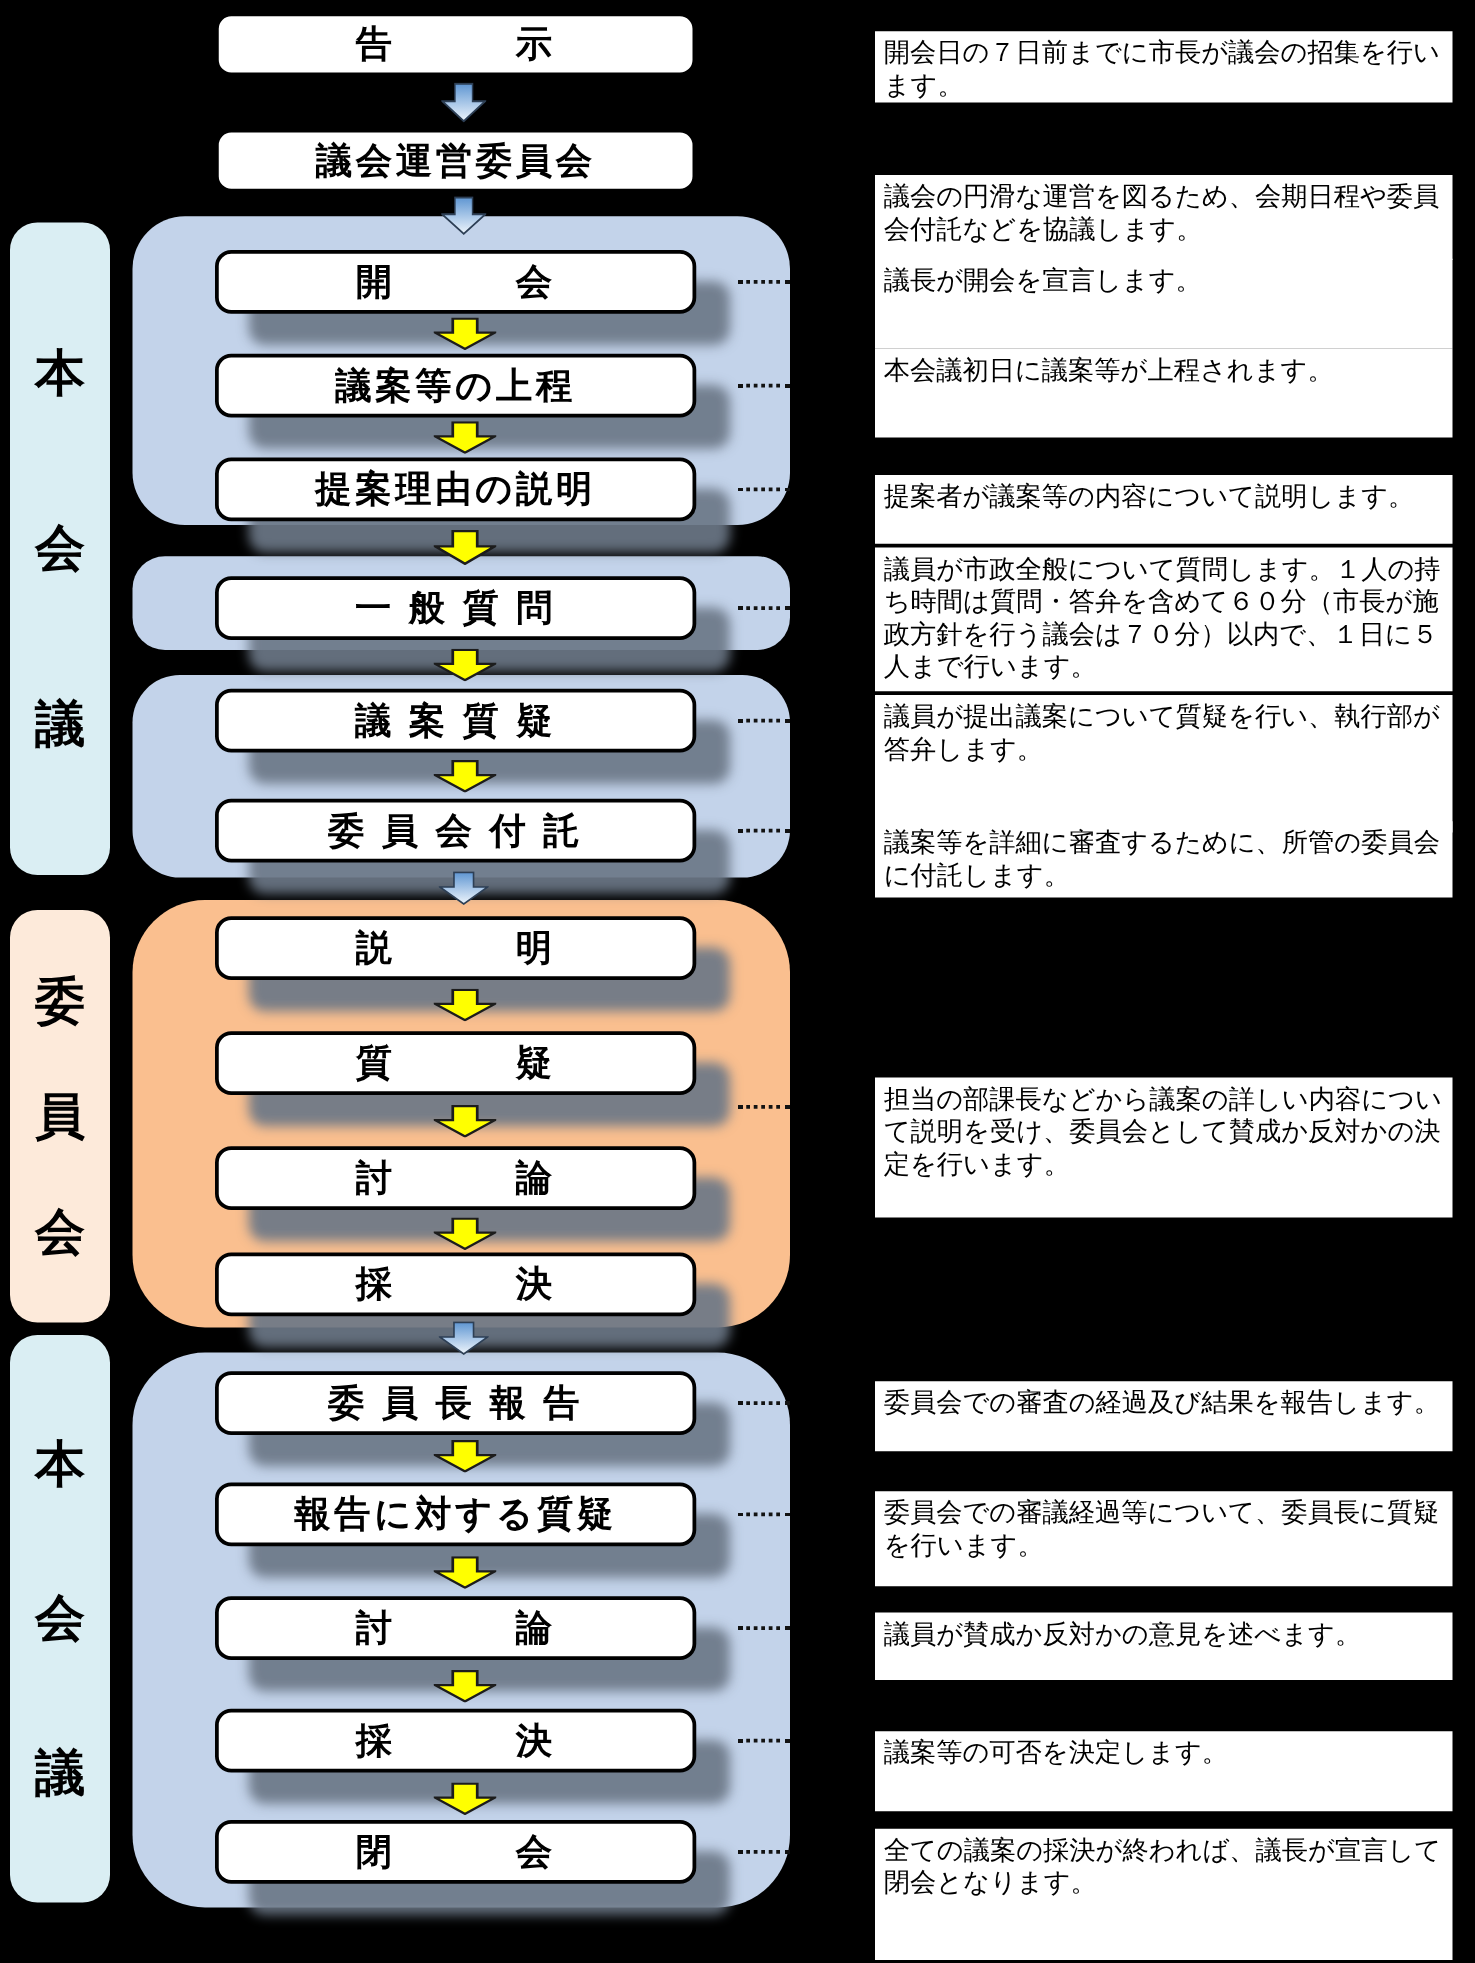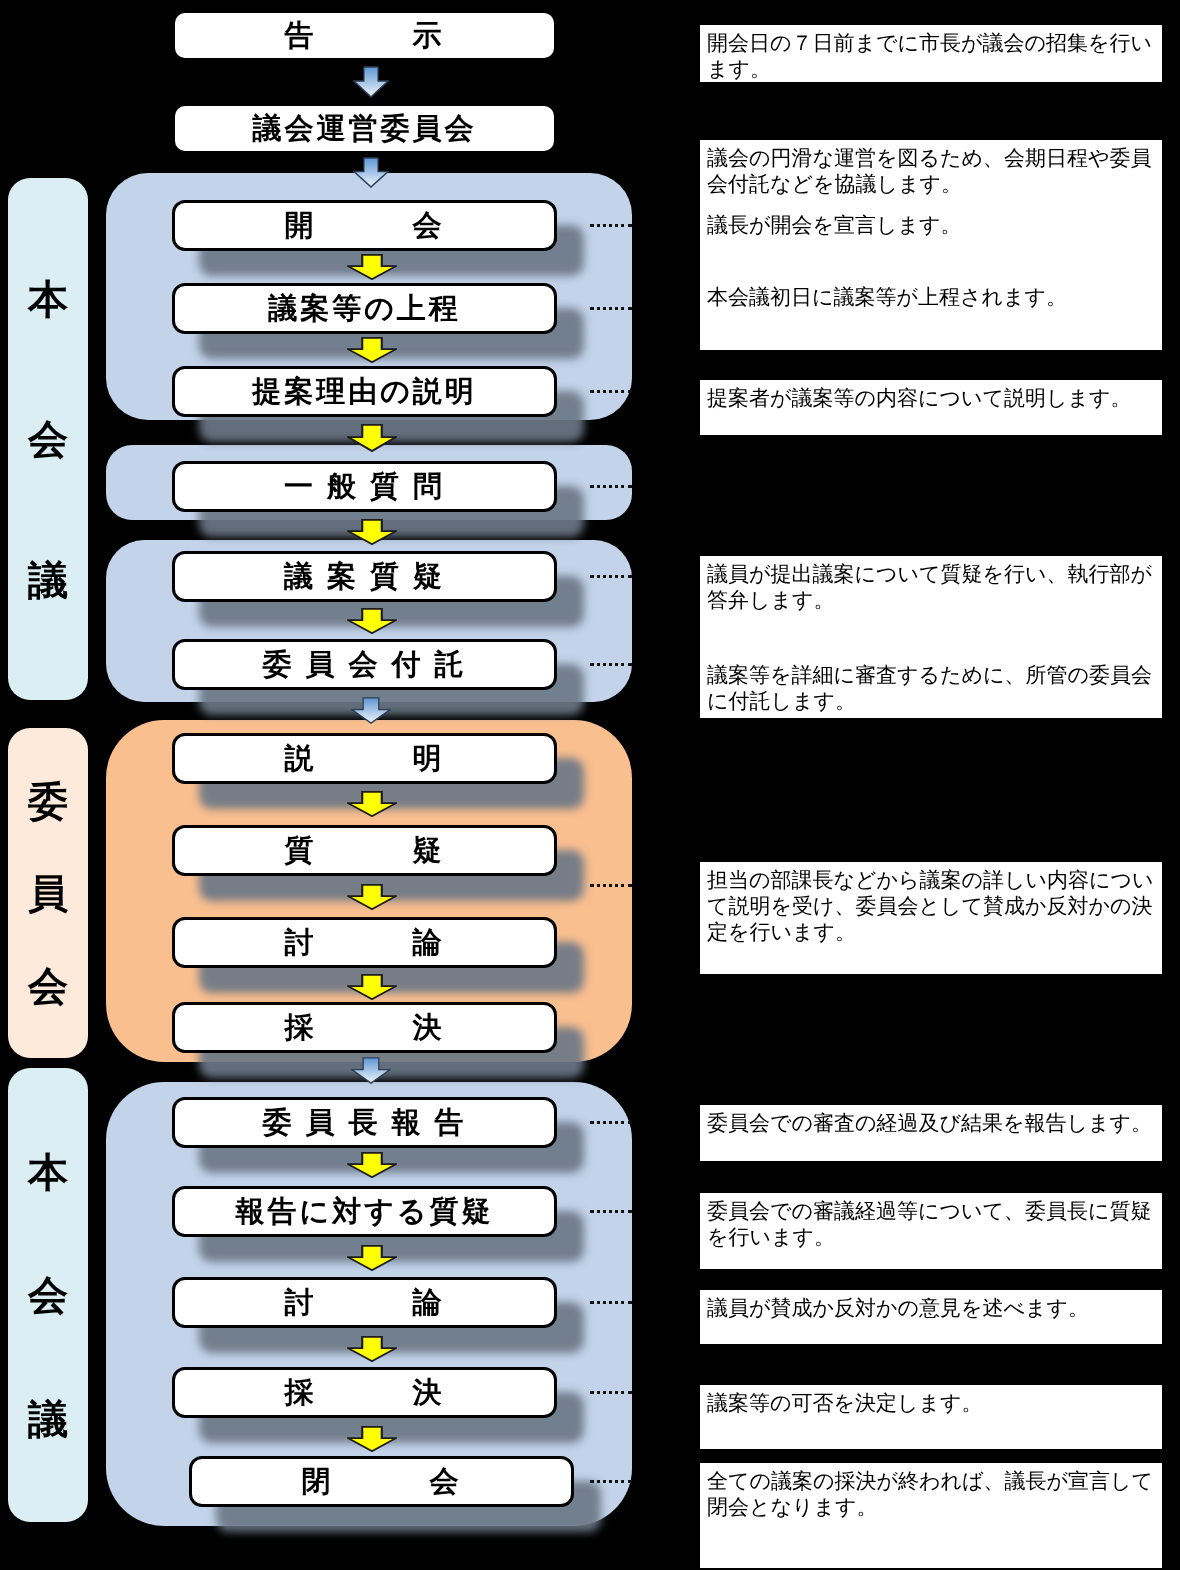--- a/index.html
+++ b/index.html
@@ -88,21 +88,21 @@
   <div class="fbox sh" style="top:551px;">議 案 質 疑</div>
   <div class="fbox sh" style="top:733px;">説　　　明</div>
   <div class="fbox sh" style="top:639px;">委 員 会 付 託</div>
   <div class="fbox sh" style="top:825px;">質　　　疑</div>
   <div class="fbox sh" style="top:917px;">討　　　論</div>
   <div class="fbox sh" style="top:1002px;">採　　　決</div>
   <div class="fbox sh" style="top:1097px;">委 員 長 報 告</div>
   <div class="fbox sh" style="top:1186px;">報告に対する質疑</div>
   <div class="fbox sh" style="top:1277px;">討　　　論</div>
   <div class="fbox sh" style="top:1367px;">採　　　決</div>
-  <div class="fbox sh" style="top:1456px;margin-left:17px;">閉　　　会</div>
+  <div class="fbox sh" style="top:1456px;">閉　　　会</div>
 
   <div class="arrow a-b" style="left:353px;top:66px;width:36px;height:32px;">
       <svg viewBox="0 0 46 30" preserveAspectRatio="none">
         <path d="M14 1 H32 V14 H45 L23 29 L1 14 H14 Z"></path>
       </svg>
     </div>
   <div class="arrow a-b" style="left:353px;top:157px;width:36px;height:31px;">
       <svg viewBox="0 0 46 30" preserveAspectRatio="none">
         <path d="M14 1 H32 V14 H45 L23 29 L1 14 H14 Z"></path>
       </svg>
@@ -190,20 +190,21 @@
   <div class="dots" style="top:1210px;"></div>
   <div class="dots" style="top:1301px;"></div>
   <div class="dots" style="top:1391px;"></div>
   <div class="dots" style="top:1480px;"></div>
 
   <div class="desc" style="top:25px;height:57px;">開会日の７日前までに市長が議会の招集を行います。</div>
   <div class="desc" style="top:112px;height:68px;margin-top:28px;">議会の円滑な運営を図るため、会期日程や委員会付託などを協議します。</div>
   <div class="desc" style="top:207px;height:72px;">議長が開会を宣言します。</div>
   <div class="desc" style="top:279px;height:71px;">本会議初日に議案等が上程されます。</div>
   <div class="desc" style="top:380px;height:55px;">提案者が議案等の内容について説明します。</div>
+  <div class="desc" style="top:438px;height:115px;">議員が市政全般について質問します。１人の持ち時間は質問・答弁を含めて６０分（市長が施政方針を行う議会は７０分）以内で、１日に５人まで行います。</div>
   <div class="desc" style="top:556px;height:110px;">議員が提出議案について質疑を行い、執行部が答弁します。</div>
   <div class="desc" style="top:657px;height:61px;">議案等を詳細に審査するために、所管の委員会に付託します。</div>
   <div class="desc" style="top:862px;height:112px;">担当の部課長などから議案の詳しい内容について説明を受け、委員会として賛成か反対かの決定を行います。</div>
   <div class="desc" style="top:1105px;height:56px;">委員会での審査の経過及び結果を報告します。</div>
   <div class="desc" style="top:1193px;height:76px;">委員会での審議経過等について、委員長に質疑を行います。</div>
   <div class="desc" style="top:1385px;height:64px;">議案等の可否を決定します。</div>
   <div class="desc" style="top:1290px;height:54px;">議員が賛成か反対かの意見を述べます。</div>
   <div class="desc" style="top:1463px;height:105px;">全ての議案の採決が終われば、議長が宣言して閉会となります。</div>
 
 </div>

